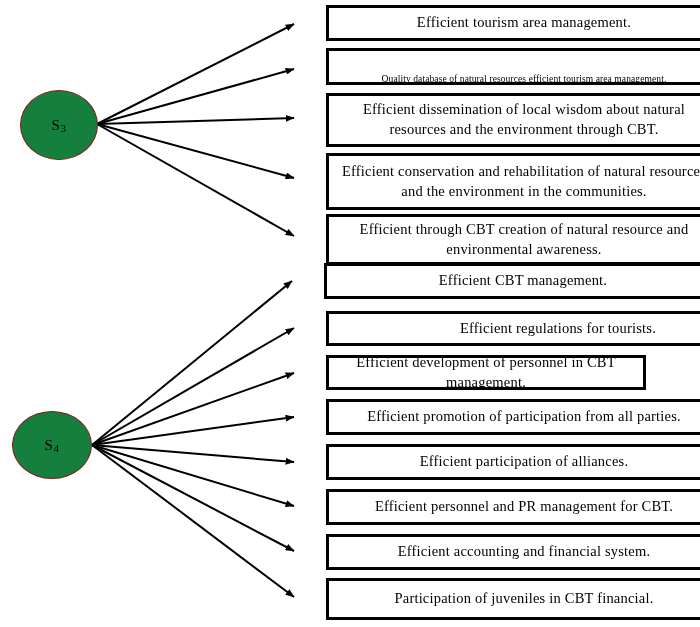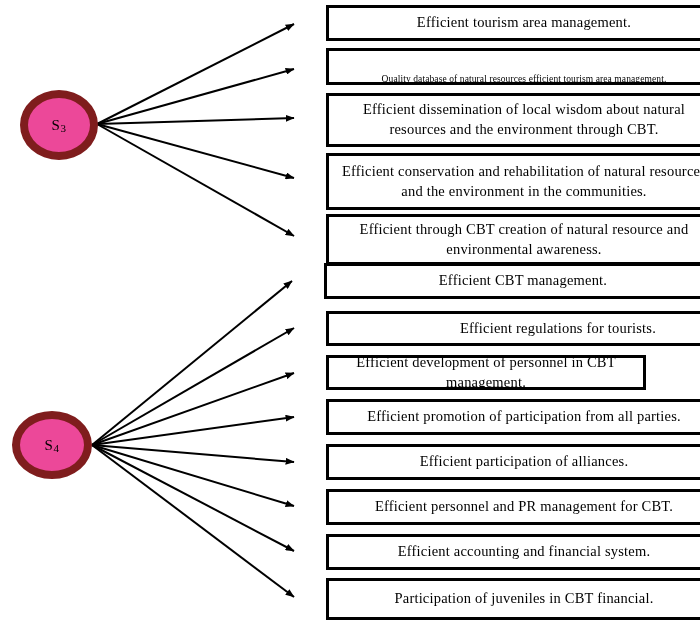--- a/index.html
+++ b/index.html
@@ -22,23 +22,23 @@
     position: absolute;
     left: 0;
     top: 0;
     width: 700px;
     height: 627px;
     pointer-events: none;
   }
   .node-circle {
     position: absolute;
     box-sizing: border-box;
-    border: 8px solid #7f1d1d;
+    border: 1px solid #7f1d1d;
     border-radius: 50%;
-    background: #ec4899;
+    background: #15803d;
     display: flex;
     align-items: center;
     justify-content: center;
     z-index: 3;
   }
   .node-label {
     font-family: "Liberation Serif", "DejaVu Serif", serif;
     font-size: 15px;
     color: #000000;
     letter-spacing: 0.5px;

